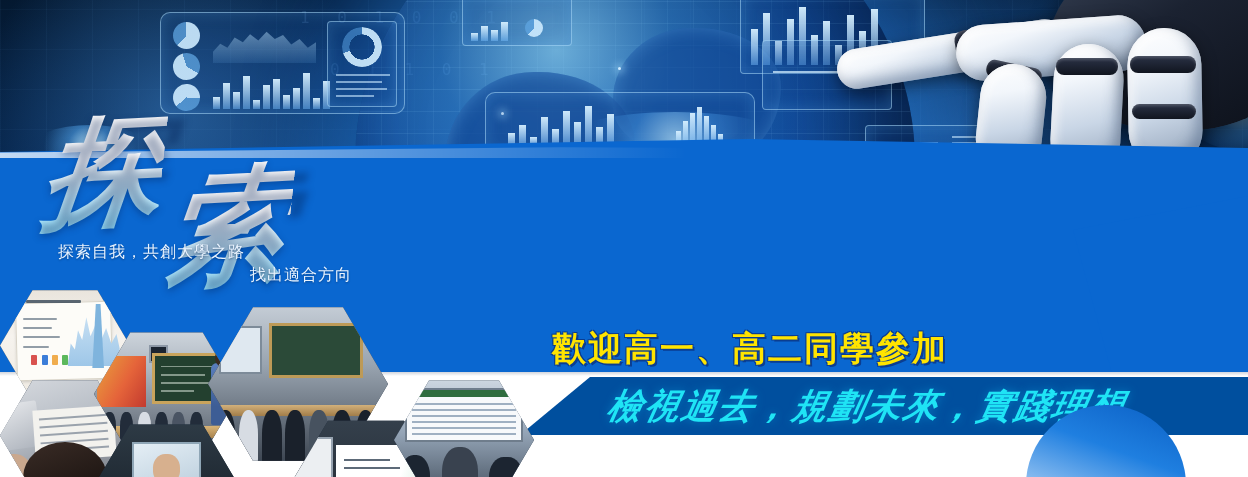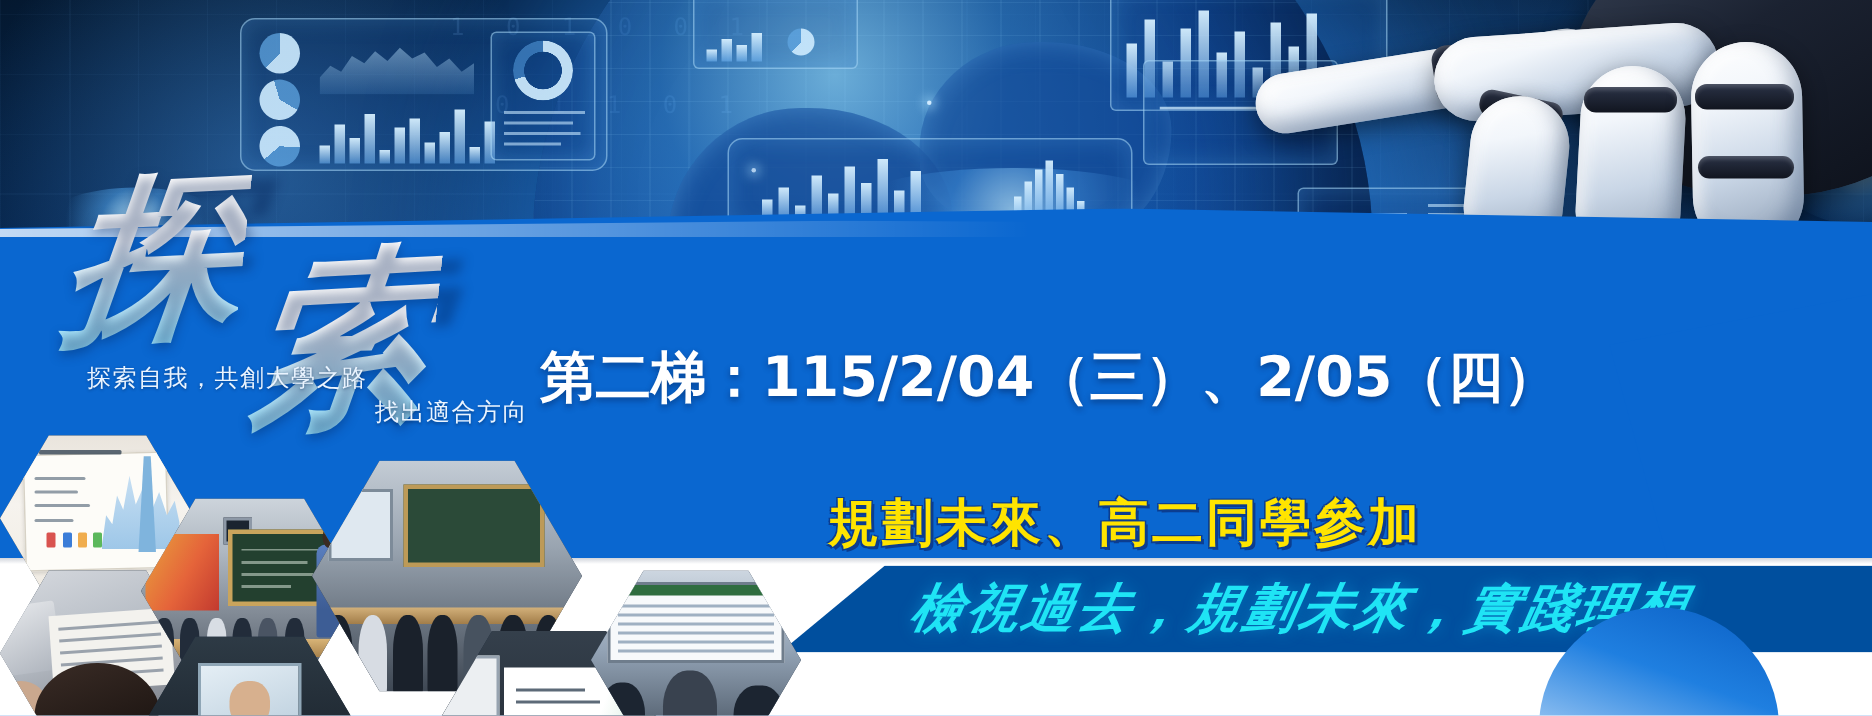--- a/index.html
+++ b/index.html
@@ -455,22 +455,21 @@
     <span class="c1">探</span>
     <span class="c2">索</span>
   </div>
   <div class="tagline">
     <span class="l1">探索自我，共創大學之路</span>
     <span class="l2">找出適合方向</span>
   </div>
 
 
   <div class="sessions">
-    <div class="row">第二梯：115/2/04（三）、2/05（四）</div>
-    <div class="welcome">規劃未來、高二同學參加</div>
+    <div class="welcome">歡迎高一、高二同學參加</div>
   </div>
 
   <div class="slogan-bar">
     <div class="s">檢視過去，規劃未來，實踐理想</div>
   </div>
   <div class="corner-arc"></div>
 
   <div class="collage">
 
     <div class="hex" style="left:6px;top:6px;width:130px;height:115px;">

